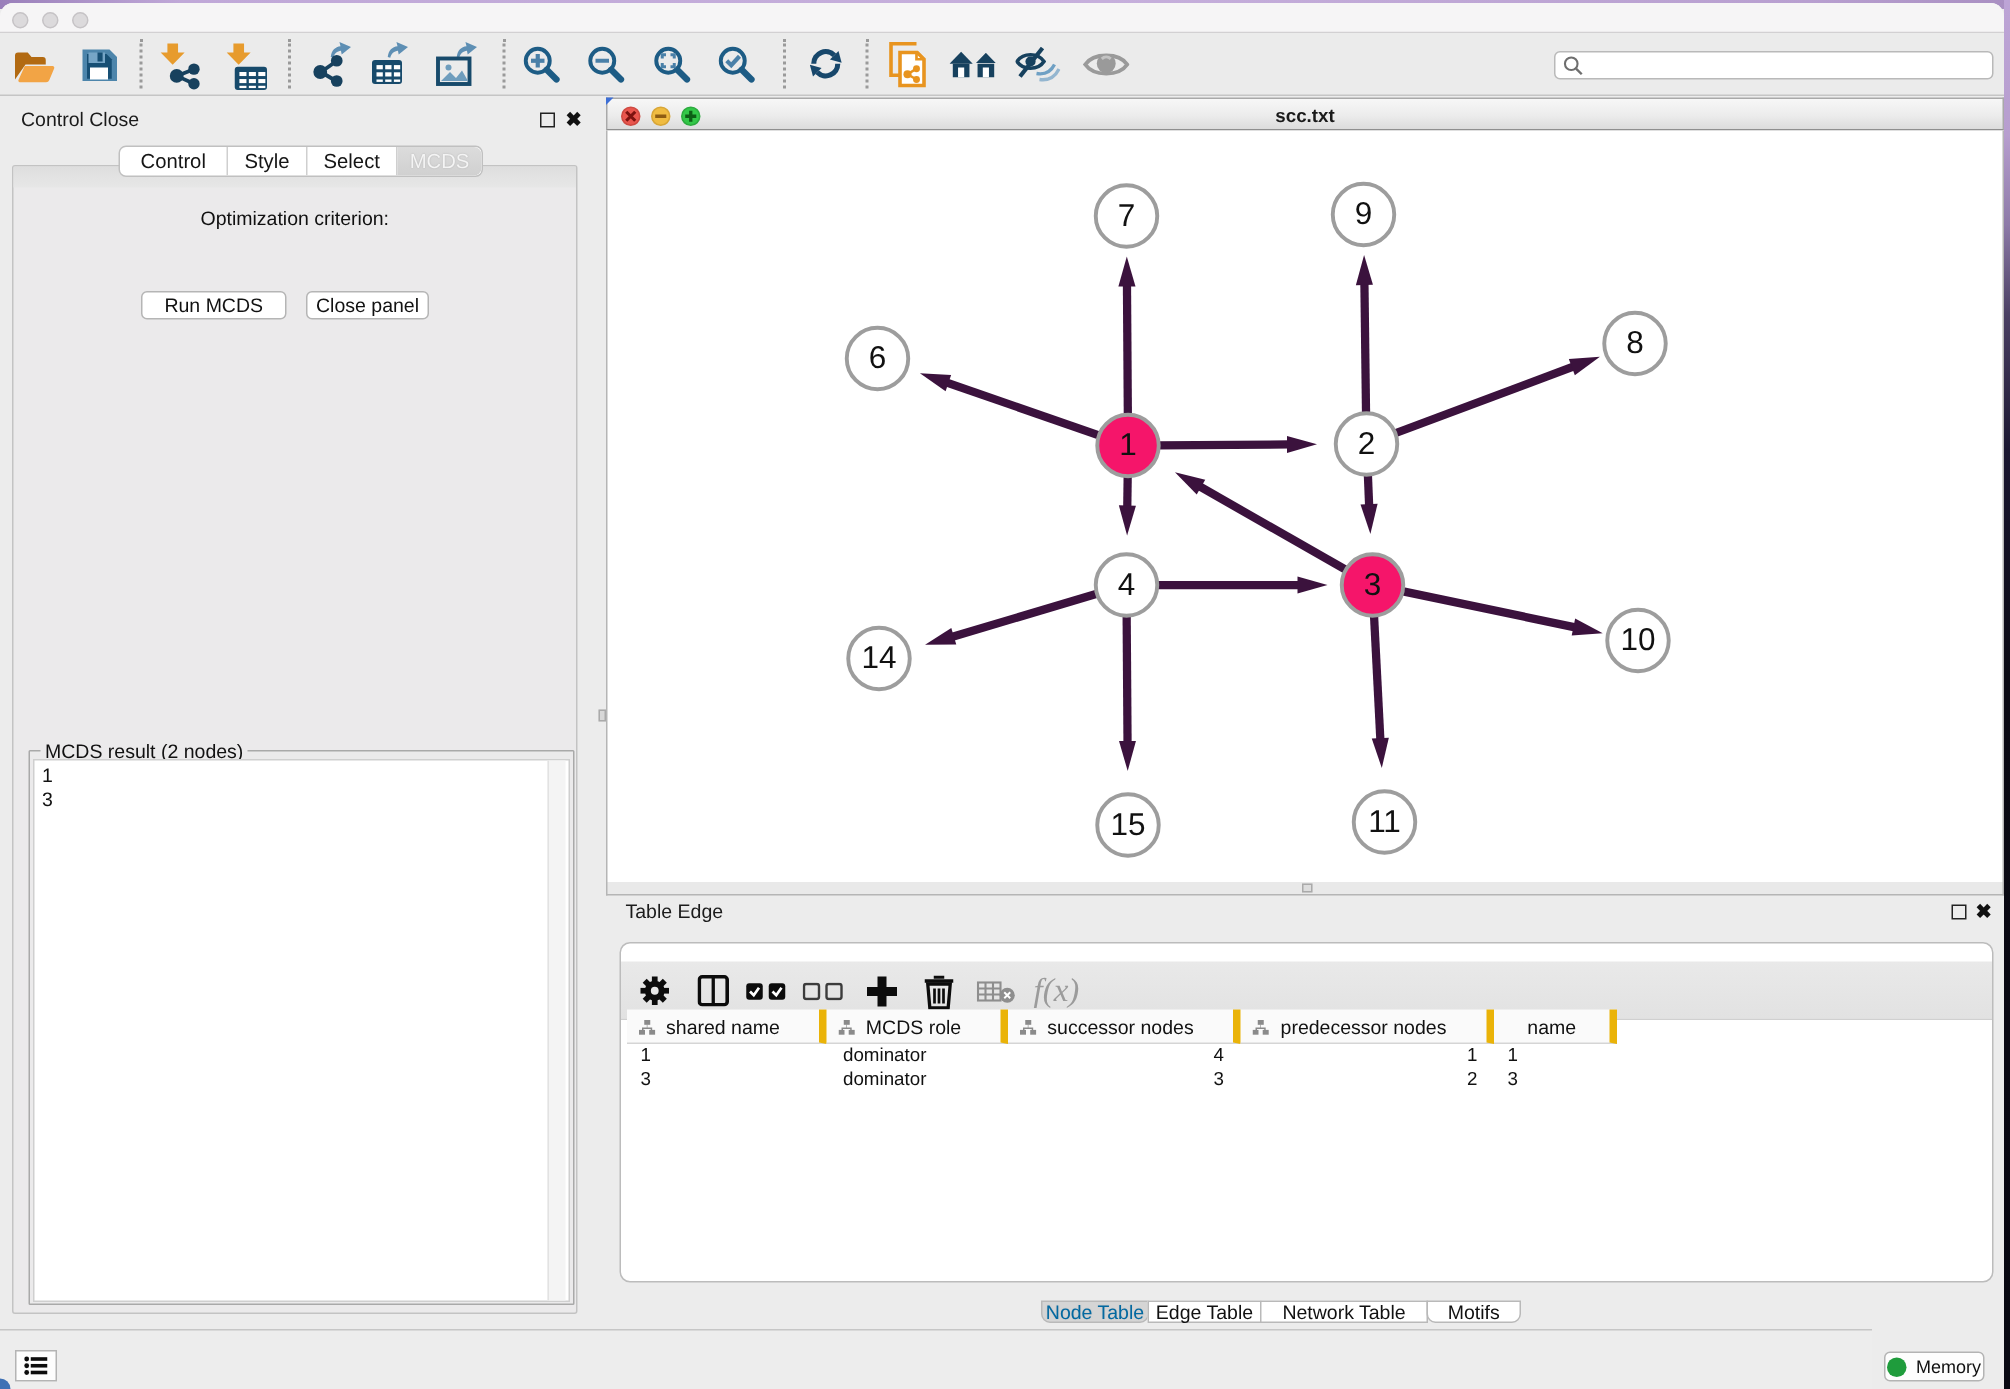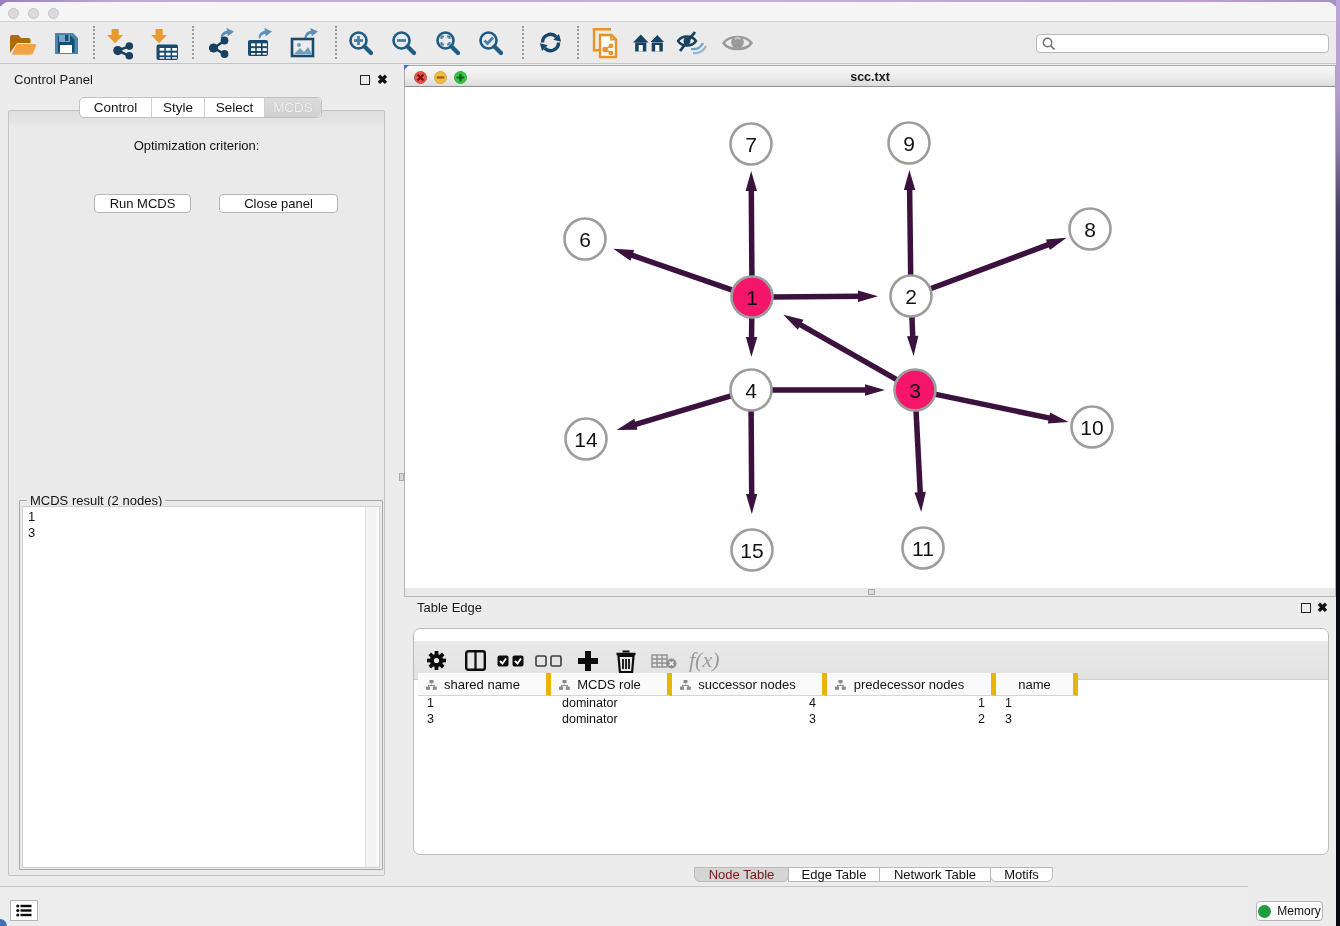--- a/index.html
+++ b/index.html
@@ -233,28 +233,28 @@
     </svg>
   </div>
   <div class="abs searchbox">
     <svg width="14" height="14" viewBox="0 0 14 14" style="margin:2px 0 0 5px">
       <circle cx="5.5" cy="5.5" r="4.2" fill="none" stroke="#6e6e6e" stroke-width="1.4"></circle>
       <line x1="8.7" y1="8.7" x2="12.5" y2="12.5" stroke="#6e6e6e" stroke-width="1.6"></line>
     </svg>
   </div>
 </div>
 <div class="abs cpanel">
-  <div class="abs panelhead" style="left:14px;top:8px">Control Panel</div>
+  <div class="abs panelhead" style="left:14px;top:8px">Control Close</div>
   <div class="abs phbtn-sq" style="left:360px;top:11px"></div>
   <div class="abs phbtn-x" style="left:377px;top:11px">✖</div>
   <div class="abs tabpane">
     <div class="abs tabpane-top"></div>
     <div class="abs" style="left:0;top:27px;width:100%;text-align:center;font-size:13px;color:#111">Optimization criterion:</div>
     <div class="abs btn" style="left:85px;top:83px;width:97px">Run MCDS</div>
-    <div class="abs btn" style="left:210px;top:83px;width:119px">Close panel</div>
+    <div class="abs btn" style="left:195px;top:83px;width:82px">Close panel</div>
     <div class="abs fieldset">
       <div class="abs fieldlegend">MCDS result (2 nodes)</div>
       <div class="abs fieldinner">1<br>3<div class="abs fscroll"></div></div>
     </div>
   </div>
   <div class="abs tabgroup" style="left:79px;width:243px">
     <div class="tab" style="width:72px">Control</div>
     <div class="tab" style="width:53px">Style</div>
     <div class="tab" style="width:60px">Select</div>
     <div class="tab" style="width:56px;background:linear-gradient(180deg,#dcdcdc,#d0d0d0);color:#f4f4f4;text-shadow:0 0 1px #aaa;border-radius:0 5px 5px 0">MCDS</div>
@@ -457,22 +457,22 @@
     </div>
     <div class="abs trow" style="top:83px">
       <div style="width:133px;padding-left:9px">3</div>
       <div style="width:121px;padding-left:11px">dominator</div>
       <div style="width:155px;text-align:right;padding-right:11px">3</div>
       <div style="width:169px;text-align:right;padding-right:11px">2</div>
       <div style="width:82px;padding-left:9px">3</div>
     </div>
   </div>
   <div class="abs btabs">
-    <div class="btab" style="margin-left:290px;width:95px;background:#d5d5d5;color:#7f1d1d;border-radius:0 0 6px 6px;text-shadow:0 0 1px #bbb">Node Table</div>
-    <div class="btab" style="width:92px;margin-left:-1px">Edge Table</div>
+    <div class="btab" style="margin-left:290px;width:72px;background:#d5d5d5;color:#0369a1;border-radius:0 0 6px 6px;text-shadow:0 0 1px #bbb">Node Table</div>
+    <div class="btab" style="width:76px;margin-left:-1px">Edge Table</div>
     <div class="btab" style="width:112px;margin-left:-1px">Network Table</div>
     <div class="btab" style="width:63px;margin-left:-1px;border-radius:0 0 6px 6px">Motifs</div>
   </div>
 </div>
 <div class="abs statusbar">
   <div class="abs sbtn" style="left:10px;width:28px;height:21px;top:13px">
     <svg width="16" height="13" viewBox="0 0 16 13">
       <g fill="#0c0c0c">
         <circle cx="1.8" cy="2" r="1.6"></circle>
           <circle cx="1.8" cy="6.5" r="1.6"></circle>

